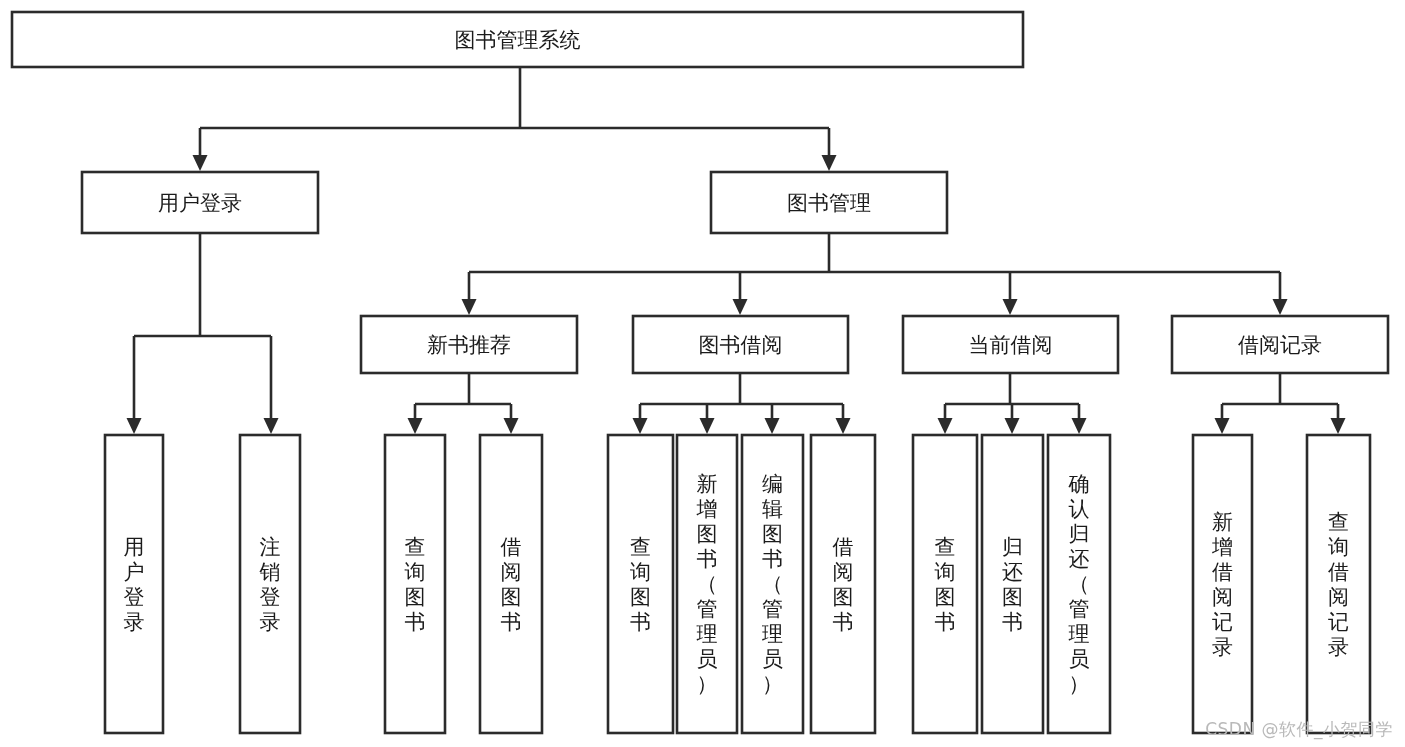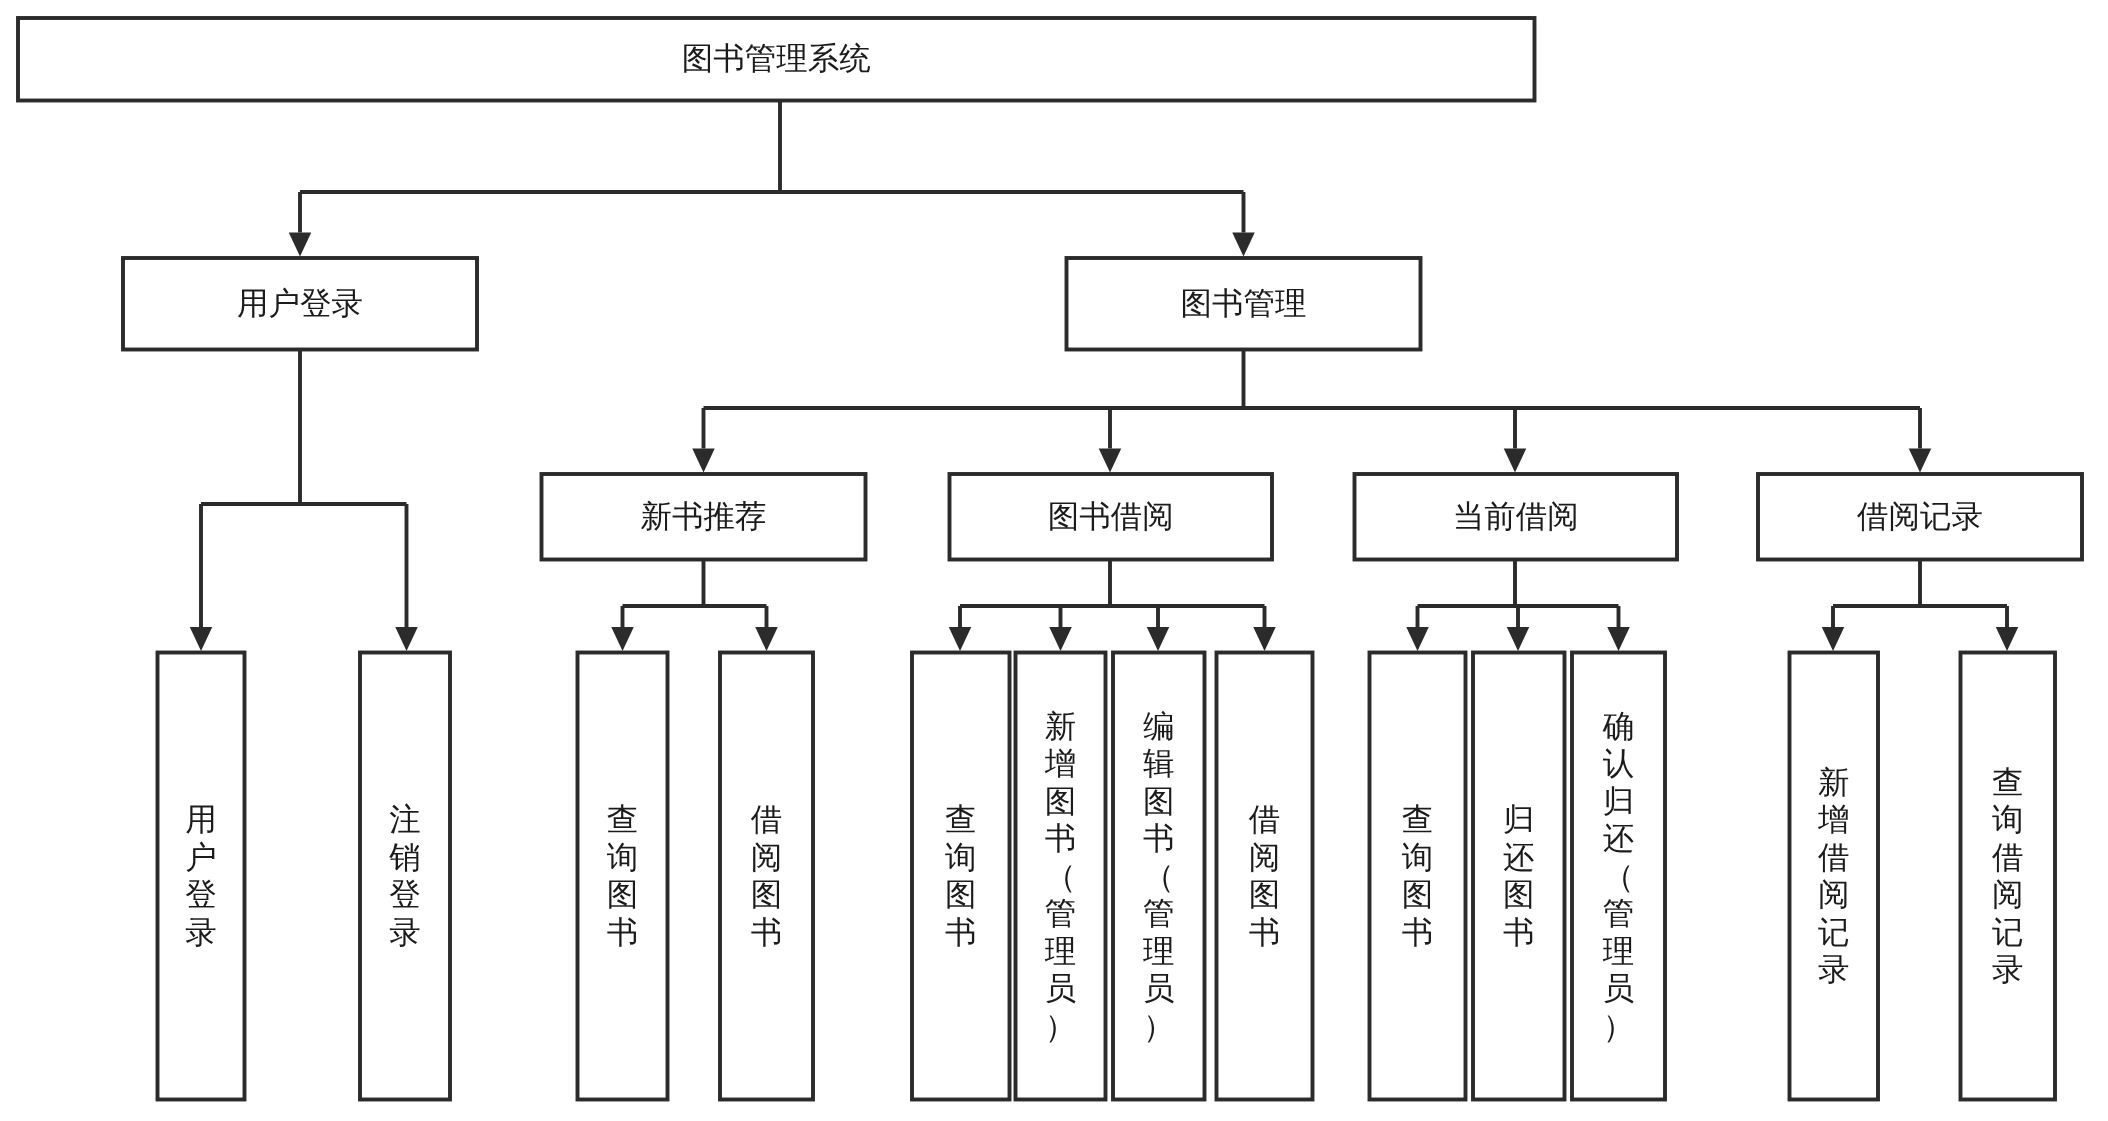--- a/index.html
+++ b/index.html
@@ -217,13 +217,14 @@
         <g>
           <rect class="node-rect" x="1193" y="435" width="59" height="298"></rect>
           <text class="node-label-vertical" x="1222.5" y="528.5"><tspan x="1222.5" dy="0">新</tspan><tspan x="1222.5" dy="25">增</tspan><tspan x="1222.5" dy="25">借</tspan><tspan x="1222.5" dy="25">阅</tspan><tspan x="1222.5" dy="25">记</tspan><tspan x="1222.5" dy="25">录</tspan></text>
         </g>
         <g>
           <rect class="node-rect" x="1307" y="435" width="63" height="298"></rect>
           <text class="node-label-vertical" x="1338.5" y="528.5"><tspan x="1338.5" dy="0">查</tspan><tspan x="1338.5" dy="25">询</tspan><tspan x="1338.5" dy="25">借</tspan><tspan x="1338.5" dy="25">阅</tspan><tspan x="1338.5" dy="25">记</tspan><tspan x="1338.5" dy="25">录</tspan></text>
         </g>
       </g>
   </svg>
+  <div class="watermark-text">CSDN @软件_小贺同学</div>
 </div>
 
 </body></html>

